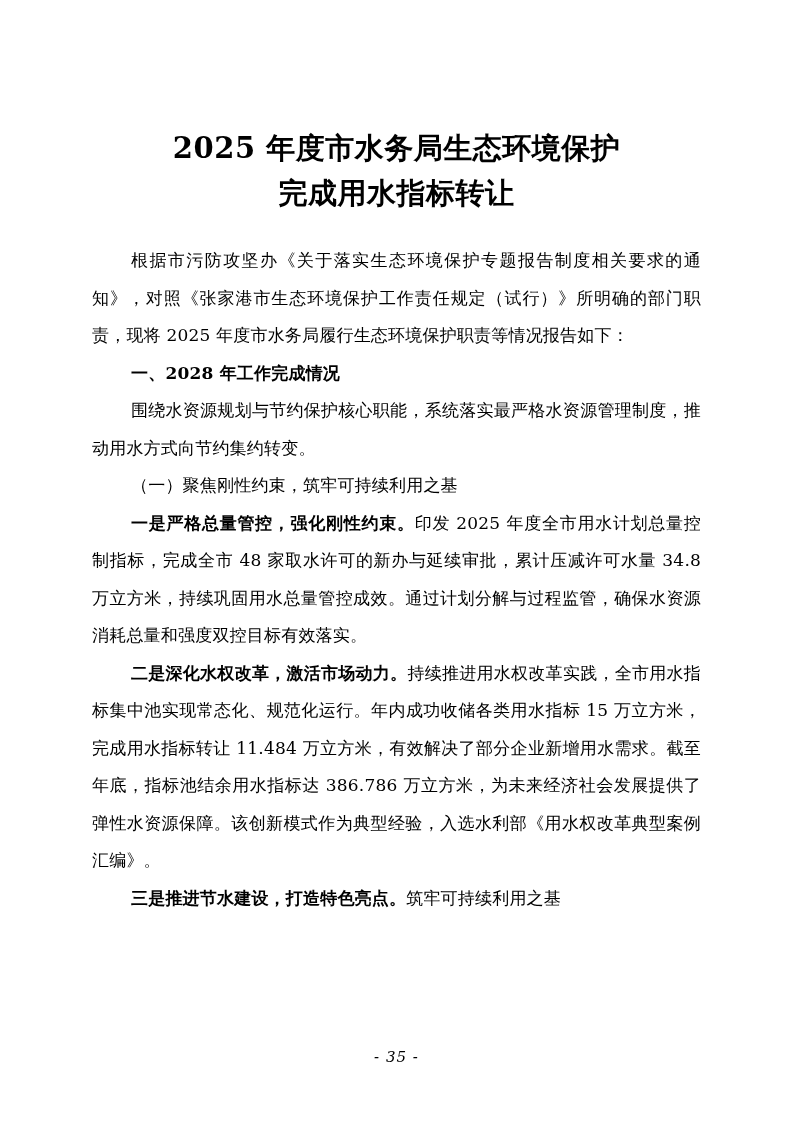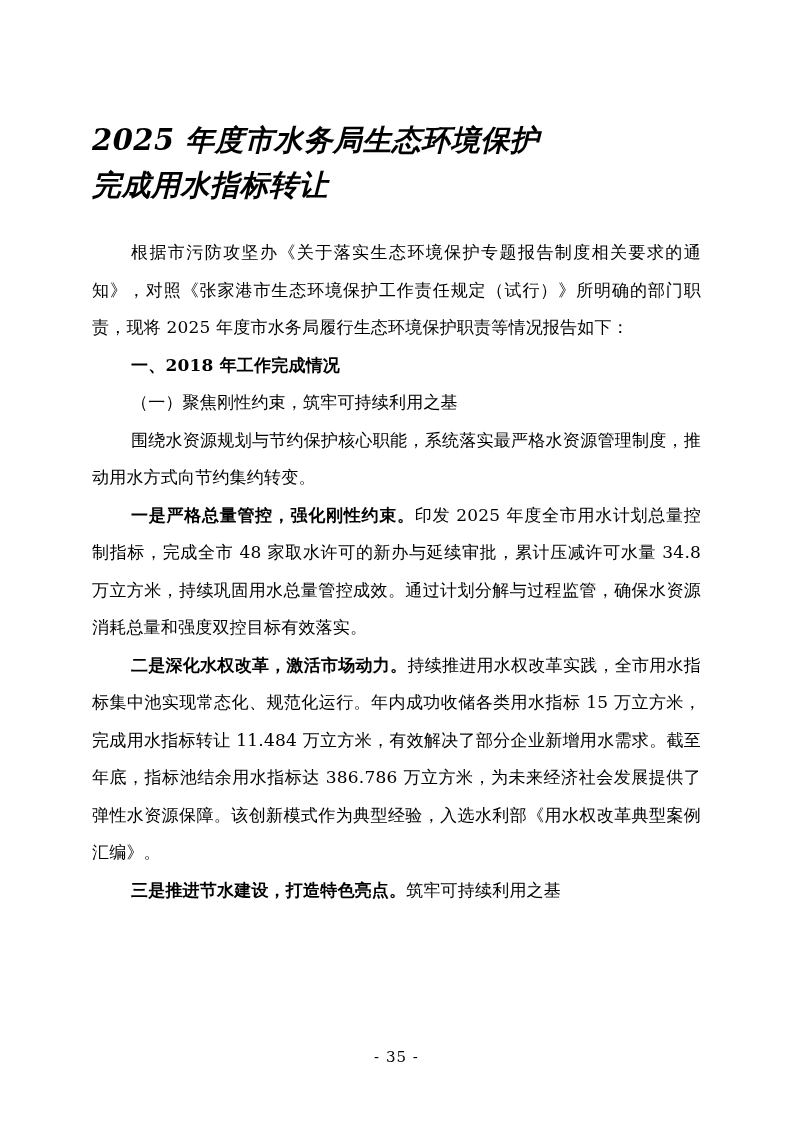--- a/index.html
+++ b/index.html
@@ -19,27 +19,27 @@
     position: absolute;
     left: 0;
     top: 0;
     width: 793px;
     height: 1122px;
     box-sizing: border-box;
     padding: 118px 92px 40px 92px;
     background: #fff;
   }
   .doc-title {
+    text-align: center;
     font-weight: bold;
     font-size: 29px;
     line-height: 45px;
     letter-spacing: 0.5px;
-    margin: 0 0 26px 0;
+    margin: 8px 0 26px 0;
     font-family: "DejaVu Serif", serif;
-    font-style: italic;
   }
   .doc-title .line {
     display: block;
     white-space: nowrap;
   }
   .body-text {
     font-size: 17px;
     line-height: 37.5px;
     text-align: justify;
     text-justify: inter-ideograph;
@@ -57,37 +57,38 @@
   }
   .footer {
     position: absolute;
     left: 0;
     bottom: 56px;
     width: 100%;
     text-align: center;
     font-size: 15px;
     letter-spacing: 1px;
     font-family: "DejaVu Serif", serif;
+    font-style: italic;
   }
 </style>
 </head>
 <body>
 
 <div class="page">
 
   <h1 class="doc-title">
     <span class="line">2025 年度市水务局生态环境保护</span>
     <span class="line">完成用水指标转让</span>
   </h1>
 
   <div class="body-text" id="body-text">
       <p class="para"><span>根据市污防攻坚办《关于落实生态环境保护专题报告制度相关要求的通知》，对照《张家港市生态环境保护工作责任规定（试行）》所明确的部门职责，现将 2025 年度市水务局履行生态环境保护职责等情况报告如下：</span></p>
-      <p class="para heading"><span class="bold">一、2018 年工作完成情况</span></p>
+      <p class="para heading"><span class="bold">一、2028 年工作完成情况</span></p>
+      <p class="para"><span>围绕水资源规划与节约保护核心职能，系统落实最严格水资源管理制度，推动用水方式向节约集约转变。</span></p>
       <p class="para"><span>（一）聚焦刚性约束，筑牢可持续利用之基</span></p>
-      <p class="para"><span>围绕水资源规划与节约保护核心职能，系统落实最严格水资源管理制度，推动用水方式向节约集约转变。</span></p>
       <p class="para"><span class="bold">一是严格总量管控，强化刚性约束。</span><span>印发 2025 年度全市用水计划总量控制指标，完成全市 48 家取水许可的新办与延续审批，累计压减许可水量 34.8 万立方米，持续巩固用水总量管控成效。通过计划分解与过程监管，确保水资源消耗总量和强度双控目标有效落实。</span></p>
       <p class="para"><span class="bold">二是深化水权改革，激活市场动力。</span><span>持续推进用水权改革实践，全市用水指标集中池实现常态化、规范化运行。年内成功收储各类用水指标 15 万立方米，完成用水指标转让 11.484 万立方米，有效解决了部分企业新增用水需求。截至年底，指标池结余用水指标达 386.786 万立方米，为未来经济社会发展提供了弹性水资源保障。该创新模式作为典型经验，入选水利部《用水权改革典型案例汇编》。</span></p>
       <p class="para"><span class="bold">三是推进节水建设，打造特色亮点。</span><span>筑牢可持续利用之基</span></p>
     </div>
 
   <div class="footer">- 35 -</div>
 
 </div>
 
 </body></html>

